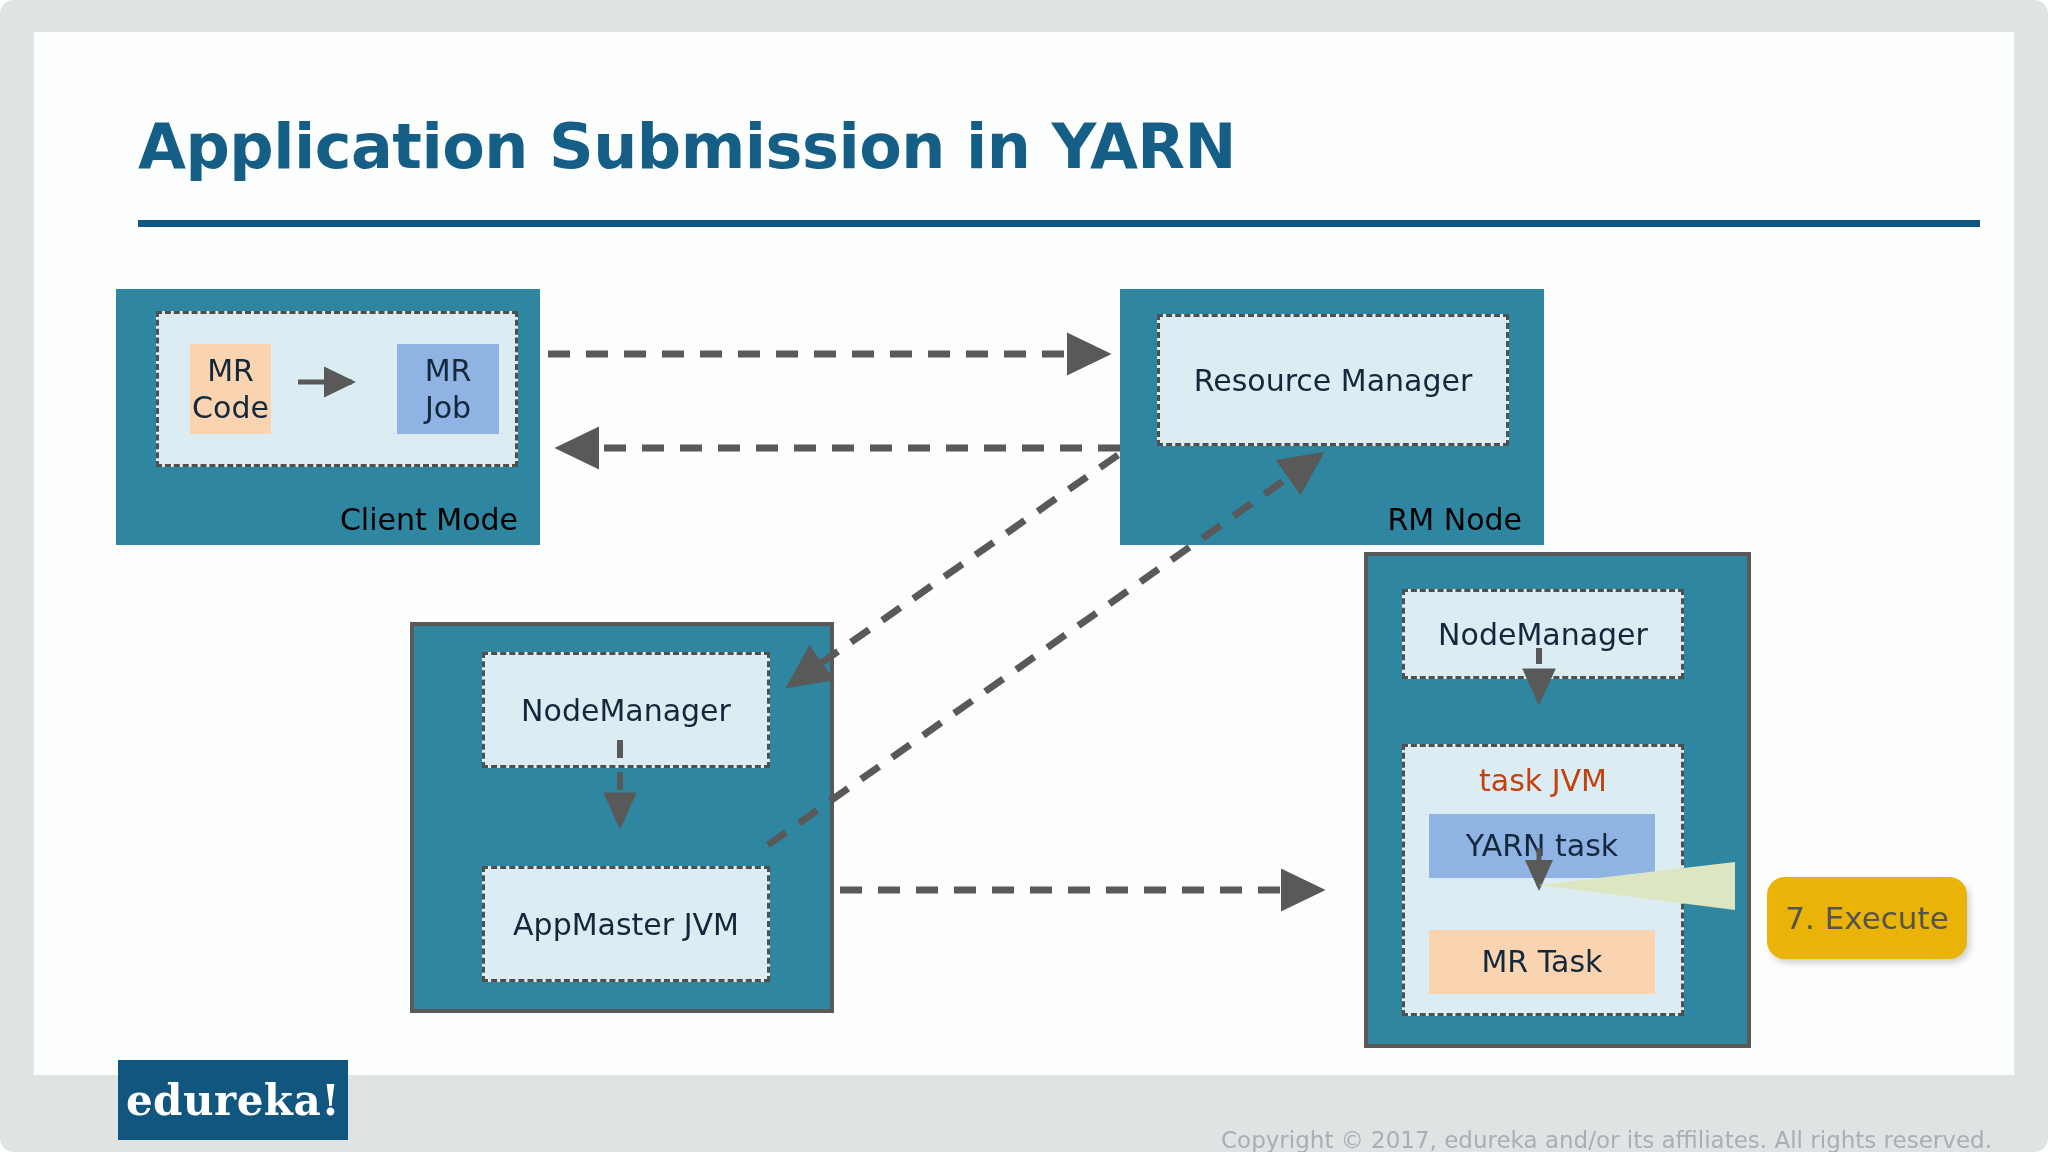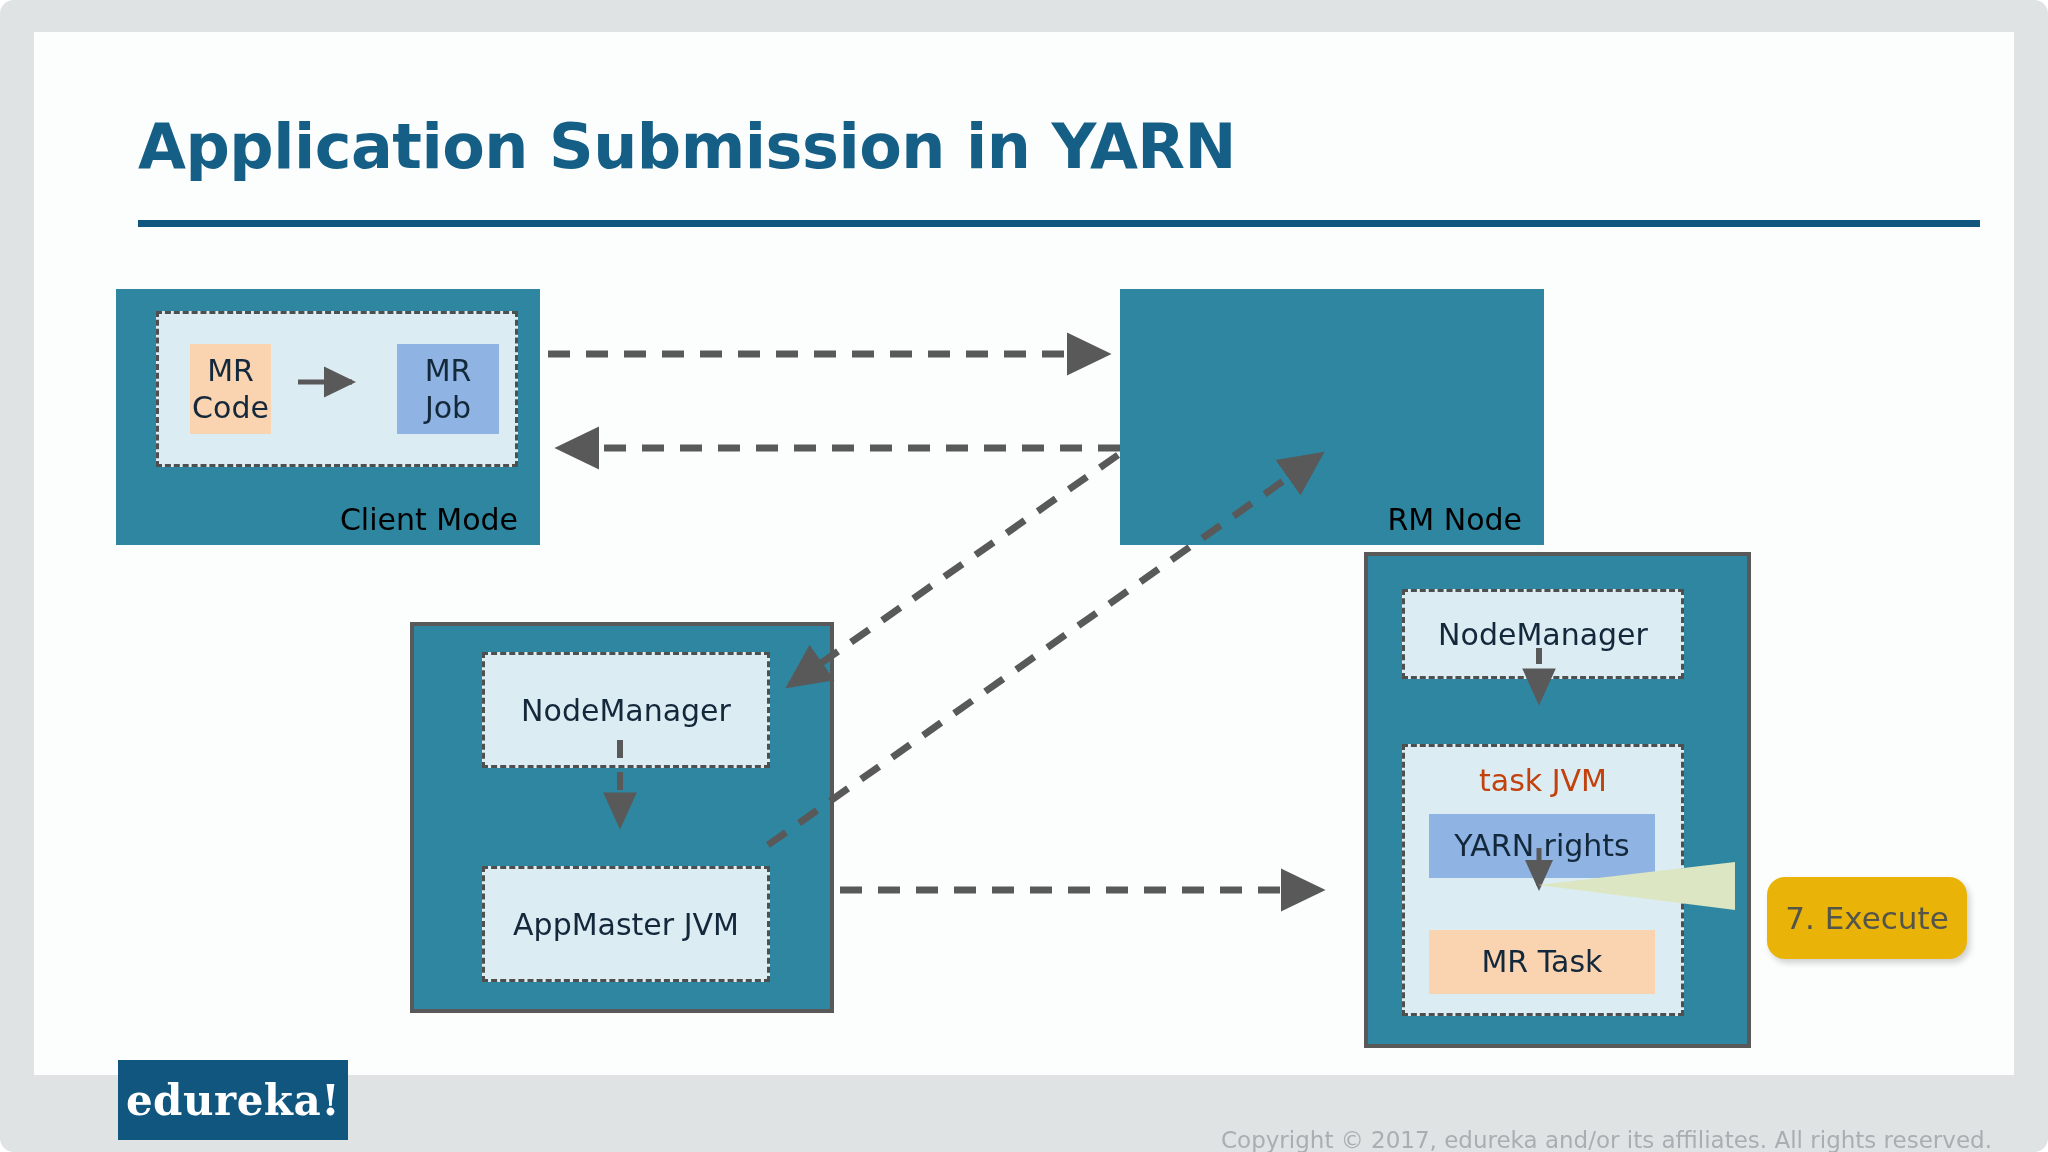--- a/index.html
+++ b/index.html
@@ -170,35 +170,36 @@
 
     <div class="node-box" style="left:82px; top:257px; width:424px; height:256px;">
       <div class="panel" style="left:40px; top:22px; width:362px; height:156px;">
       </div>
       <div class="chip peach" style="left:74px; top:55px; width:81px; height:90px;">MR Code</div>
       <div class="chip blue" style="left:281px; top:55px; width:102px; height:90px;">MR Job</div>
       <div class="node-label">Client Mode</div>
     </div>
 
     <div class="node-box" style="left:1086px; top:257px; width:424px; height:256px;">
+      <div class="panel" style="left:37px; top:25px; width:352px; height:132px;">Resource Manager</div>
       <div class="node-label">RM Node</div>
     </div>
 
     <div class="node-box bordered" style="left:376px; top:590px; width:424px; height:391px;">
       <div class="panel" style="left:68px; top:26px; width:288px; height:116px;">NodeManager</div>
       <div class="panel" style="left:68px; top:240px; width:288px; height:116px;">AppMaster JVM</div>
     </div>
 
     <div class="node-box bordered" style="left:1330px; top:520px; width:387px; height:496px;">
       <div class="panel" style="left:34px; top:33px; width:282px; height:90px;">NodeManager</div>
 
       <div class="panel" style="left:34px; top:188px; width:282px; height:272px; display:block;">
         <div class="panel-heading">task JVM</div>
       </div>
-      <div class="chip blue" style="left:61px; top:258px; width:226px; height:64px;">YARN rights</div>
+      <div class="chip blue" style="left:61px; top:258px; width:226px; height:64px;">YARN task</div>
       <div class="chip peach" style="left:61px; top:374px; width:226px; height:64px;">MR Task</div>
     </div>
 
     <div class="callout" style="left:1733px; top:845px; width:200px; height:82px;">7. Execute</div>
 
     <div class="footer-copyright">Copyright © 2017, edureka and/or its affiliates. All rights reserved.</div>
 
   </div>
 
   <svg id="connectors" viewBox="0 0 2048 1152" xmlns="http://www.w3.org/2000/svg">

